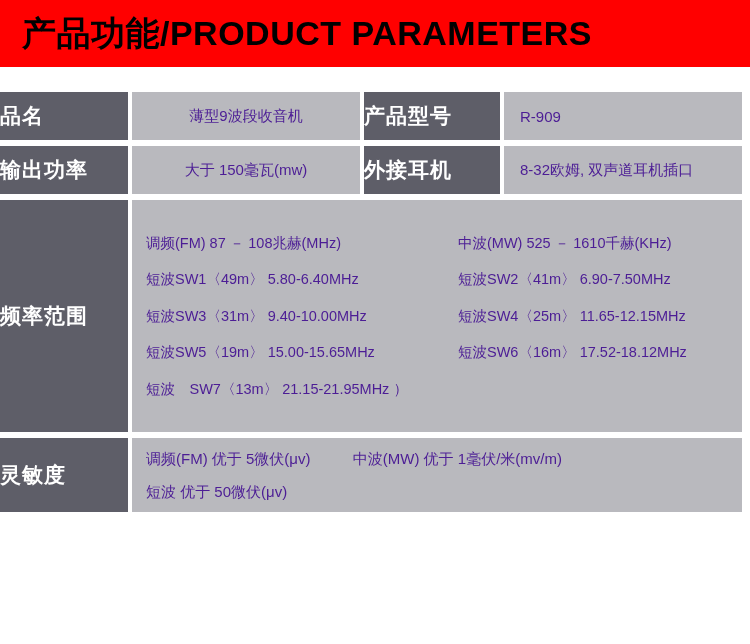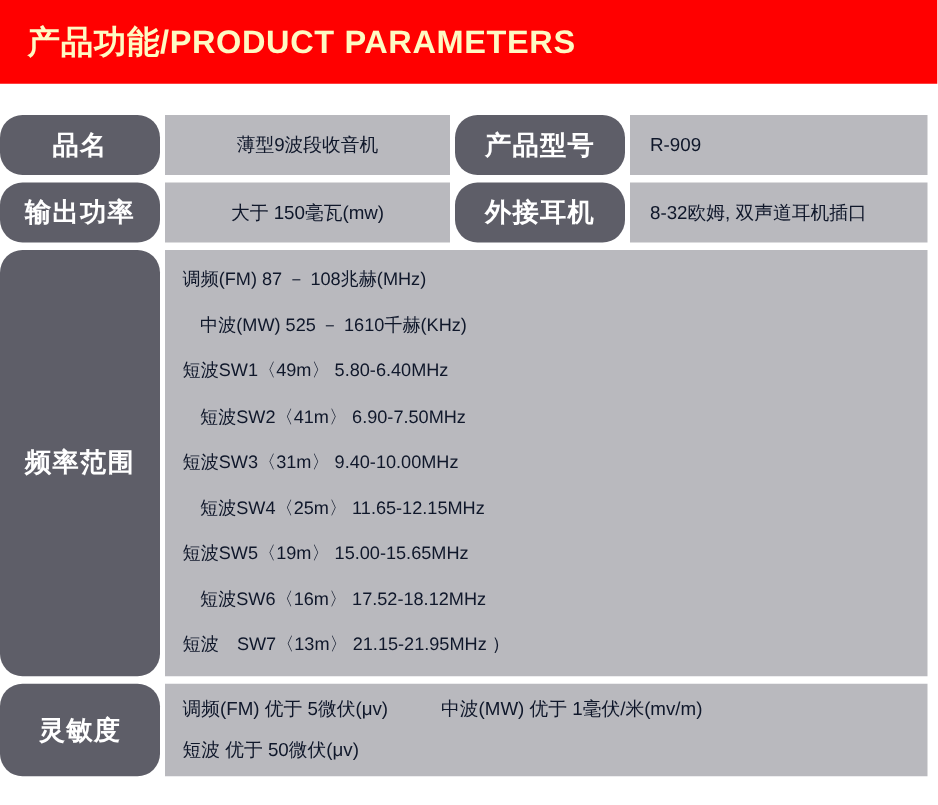--- a/index.html
+++ b/index.html
@@ -20,22 +20,22 @@
     width: 750px;
     height: 67px;
     background: #ff0000;
     box-sizing: border-box;
   }
   .banner-title {
     position: absolute;
     left: 22px;
     top: 50%;
     transform: translateY(-50%);
-    color: #fef9c3;
-    font-size: 26px;
+    color: #000000;
+    font-size: 34px;
     font-weight: bold;
     letter-spacing: 0.5px;
     white-space: nowrap;
   }
   .banner-brand {
     position: absolute;
     right: 12px;
     top: 50%;
     transform: translateY(-50%);
     color: #ffff00;
@@ -64,27 +64,26 @@
   .spec-table td {
     padding: 0;
     vertical-align: middle;
   }
 
   .lbl {
     background: #5e5e68;
     color: #ffffff;
     font-size: 21px;
     font-weight: bold;
-    text-align: center;
+    text-align: left;
     letter-spacing: 1px;
-    border-radius: 18px;
   }
   .val {
     background: #b9b9be;
-    color: #0f172a;
+    color: #4c1d95;
     font-size: 15px;
     padding-left: 16px !important;
   }
   .val-center {
     text-align: center;
     padding-left: 0 !important;
   }
   .val-big {
     font-size: 19px;
     font-weight: bold;
@@ -94,21 +93,20 @@
   .r-freq { height: 232px; }
   .r-sens { height: 61px; }
   .r-last { height: 48px; }
 
   
   .freq-grid {
     display: flex;
     flex-wrap: wrap;
     padding: 6px 0 6px 14px;
     box-sizing: border-box;
-    flex-direction: column;
   }
   .freq-cell {
     width: 50%;
     font-size: 14.5px;
     line-height: 1;
     padding: 11px 0;
     box-sizing: border-box;
     white-space: nowrap;
   }
   .freq-cell.indent { padding-left: 14px; }

